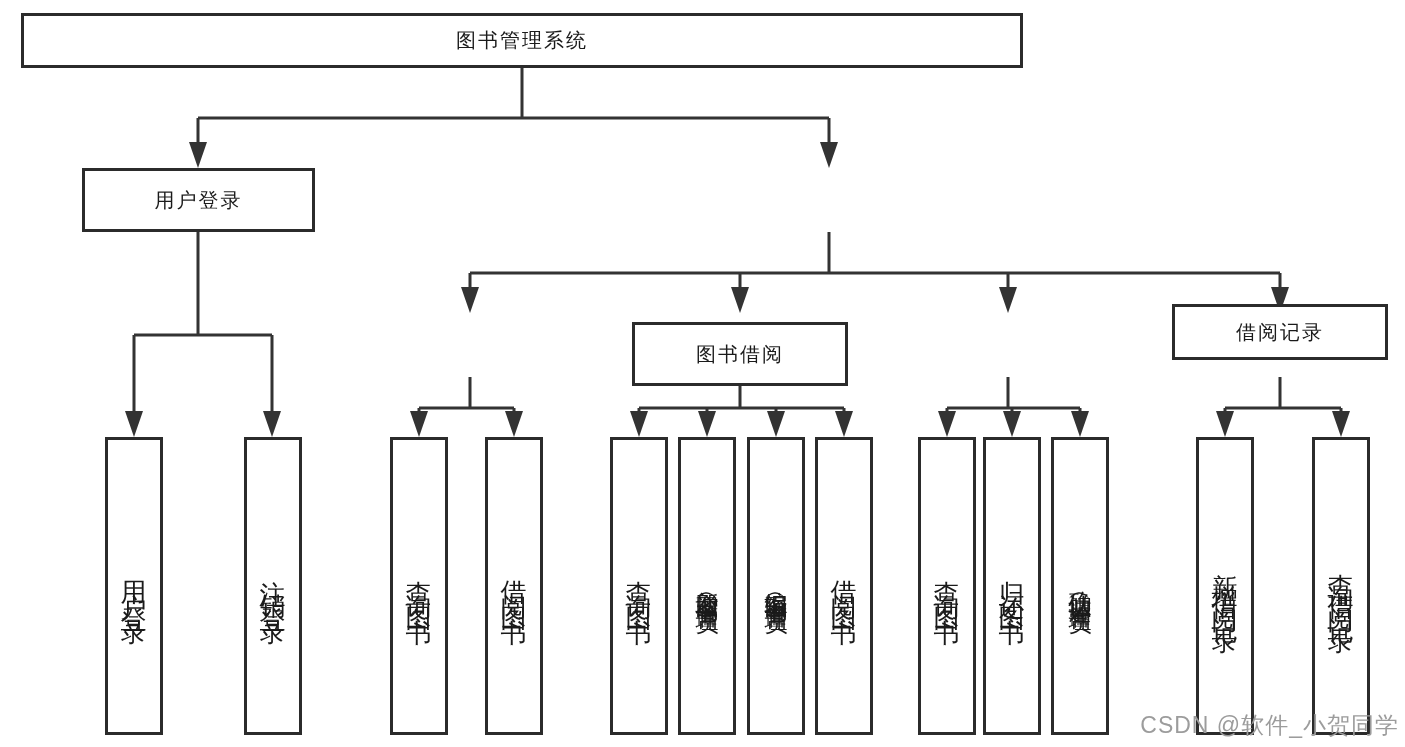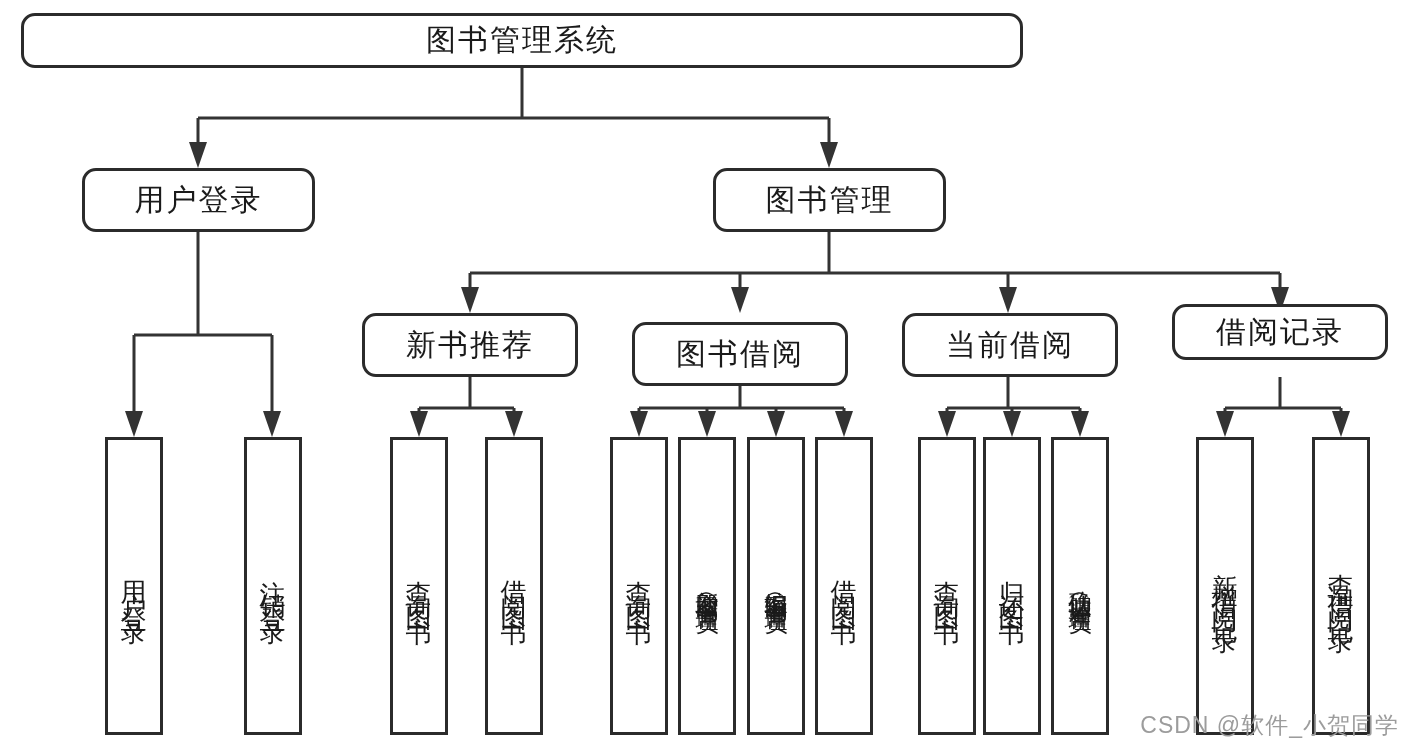--- a/index.html
+++ b/index.html
@@ -6,21 +6,21 @@
   #stage{
     position:relative;width:1405px;height:747px;background:#ffffff;overflow:hidden;
     font-family:"Liberation Sans",sans-serif;color:#1a1a1a;
   }
   #wires{position:absolute;left:0;top:0;width:1405px;height:747px;}
   .node{
     position:absolute;box-sizing:border-box;background:#ffffff;
     border:3px solid #2b2b2b;
     display:flex;align-items:center;justify-content:center;
   }
-  .hnode{font-size:30px;letter-spacing:2px;white-space:nowrap;border-radius:14px;}
+  .hnode{font-size:20px;letter-spacing:2px;white-space:nowrap;}
   .leaf{
     top:437px;height:298px;width:58px;
     writing-mode:vertical-rl;
     font-size:26px;letter-spacing:13px;line-height:1;
   }
   .leaf.dense{font-size:23px;letter-spacing:3px;}
   .leaf.mid{letter-spacing:11px;}
   #watermark{
     position:absolute;top:710px;right:6px;
     font-size:23px;letter-spacing:1px;color:#9c9c9c;white-space:nowrap;
@@ -70,25 +70,22 @@
       <polygon points="1003,411 1021,411 1012,437"></polygon>
       <polygon points="1071,411 1089,411 1080,437"></polygon>
       <polygon points="1216,411 1234,411 1225,437"></polygon>
       <polygon points="1332,411 1350,411 1341,437"></polygon>
     </g>
   </svg>
 
   <div class="node hnode" style="left:21px;top:13px;width:1002px;height:55px;">图书管理系统</div>
 
   <div class="node hnode" style="left:82px;top:168px;width:233px;height:64px;">用户登录</div>
-  <div class="node hnode" style="left:713px;top:168px;width:233px;height:64px;">图书管理</div>
 
-  <div class="node hnode" style="left:362px;top:313px;width:216px;height:64px;">新书推荐</div>
   <div class="node hnode" style="left:632px;top:322px;width:216px;height:64px;">图书借阅</div>
-  <div class="node hnode" style="left:902px;top:313px;width:216px;height:64px;">当前借阅</div>
   <div class="node hnode" style="left:1172px;top:304px;width:216px;height:56px;text-align:right;">借阅记录</div>
 
   <div class="node leaf" style="left:105px;">用户登录</div>
   <div class="node leaf" style="left:244px;">注销登录</div>
 
   <div class="node leaf" style="left:390px;">查询图书</div>
   <div class="node leaf" style="left:485px;">借阅图书</div>
 
   <div class="node leaf" style="left:610px;">查询图书</div>
   <div class="node leaf dense" style="left:678px;">新增图书（管理员）</div>

